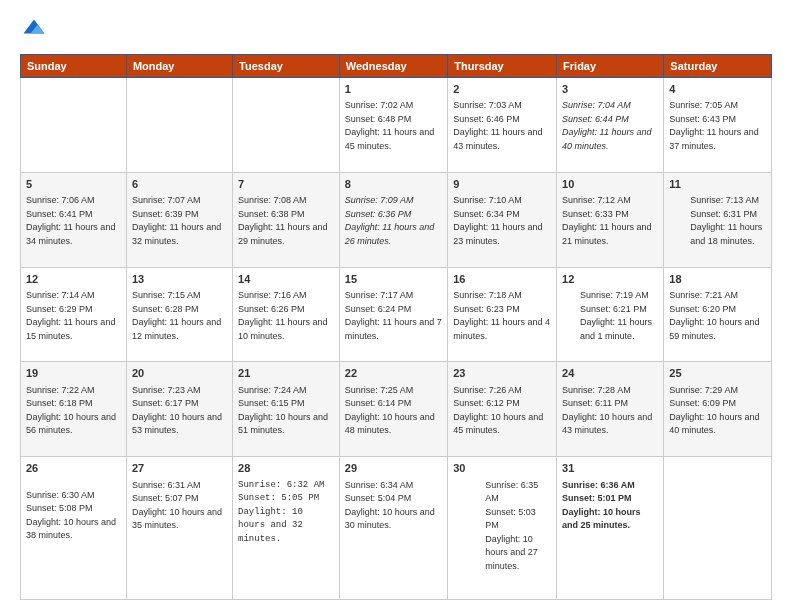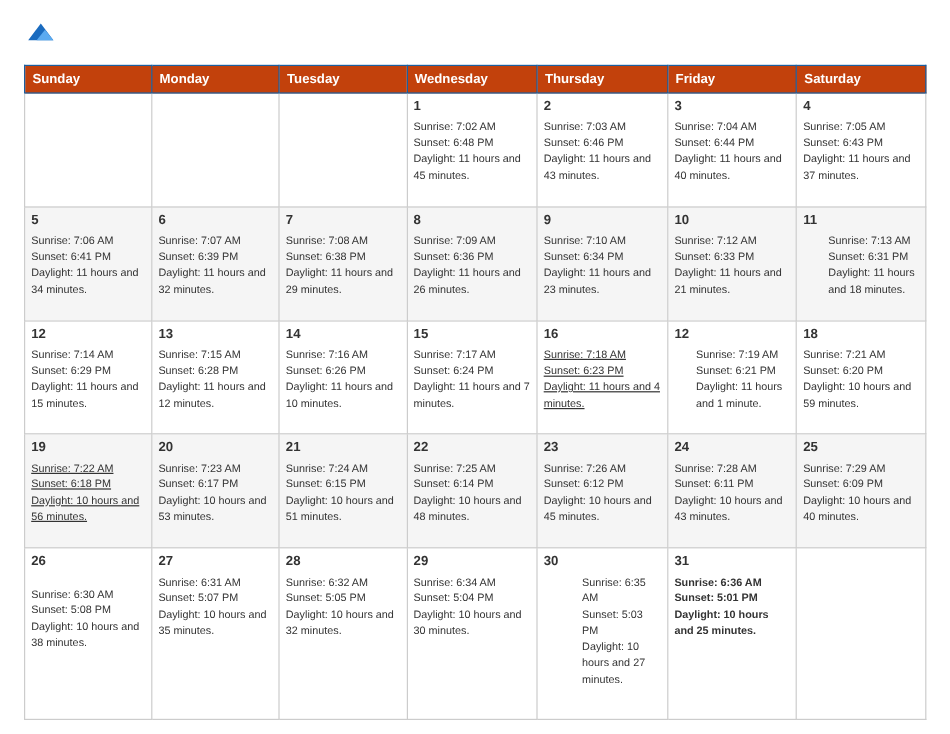--- a/index.html
+++ b/index.html
@@ -148,21 +148,21 @@
 Daylight: 11 hours and 45 minutes.</div>
           </td>
           <td>
             <span class="day-num">2</span>
             <div class="day-info" style="white-space: pre-line;">Sunrise: 7:03 AM
 Sunset: 6:46 PM
 Daylight: 11 hours and 43 minutes.</div>
           </td>
           <td>
             <span class="day-num">3</span>
-            <div class="day-info" style="white-space: pre-line;">Sunrise: 7:04 AM
+            <div class="day-info" style="white-space: pre-line; font-style: italic;">Sunrise: 7:04 AM
 Sunset: 6:44 PM
 Daylight: 11 hours and 40 minutes.</div>
           </td>
           <td>
             <span class="day-num">4</span>
             <div class="day-info" style="white-space: pre-line;">Sunrise: 7:05 AM
 Sunset: 6:43 PM
 Daylight: 11 hours and 37 minutes.</div>
           </td>
         </tr>
@@ -180,21 +180,21 @@
 Daylight: 11 hours and 32 minutes.</div>
           </td>
           <td>
             <span class="day-num">7</span>
             <div class="day-info" style="white-space: pre-line;">Sunrise: 7:08 AM
 Sunset: 6:38 PM
 Daylight: 11 hours and 29 minutes.</div>
           </td>
           <td>
             <span class="day-num">8</span>
-            <div class="day-info" style="white-space: pre-line;">Sunrise: 7:09 AM
+            <div class="day-info" style="white-space: pre-line; font-style: italic;">Sunrise: 7:09 AM
 Sunset: 6:36 PM
 Daylight: 11 hours and 26 minutes.</div>
           </td>
           <td>
             <span class="day-num">9</span>
             <div class="day-info" style="white-space: pre-line;">Sunrise: 7:10 AM
 Sunset: 6:34 PM
 Daylight: 11 hours and 23 minutes.</div>
           </td>
           <td>
@@ -230,41 +230,41 @@
 Daylight: 11 hours and 10 minutes.</div>
           </td>
           <td>
             <span class="day-num">15</span>
             <div class="day-info" style="white-space: pre-line;">Sunrise: 7:17 AM
 Sunset: 6:24 PM
 Daylight: 11 hours and 7 minutes.</div>
           </td>
           <td>
             <span class="day-num">16</span>
-            <div class="day-info" style="white-space: pre-line; text-decoration: underline;">Sunrise: 7:18 AM
+            <div class="day-info" style="white-space: pre-line;">Sunrise: 7:18 AM
 Sunset: 6:23 PM
 Daylight: 11 hours and 4 minutes.</div>
           </td>
           <td>
             <span class="day-num">12</span>
             <div class="day-info" style="white-space: pre-line; margin-left: 18px;">Sunrise: 7:19 AM
 Sunset: 6:21 PM
 Daylight: 11 hours and 1 minute.</div>
           </td>
           <td>
             <span class="day-num">18</span>
             <div class="day-info" style="white-space: pre-line;">Sunrise: 7:21 AM
 Sunset: 6:20 PM
 Daylight: 10 hours and 59 minutes.</div>
           </td>
         </tr>
         <tr>
           <td>
             <span class="day-num">19</span>
-            <div class="day-info" style="white-space: pre-line; text-decoration: underline;">Sunrise: 7:22 AM
+            <div class="day-info" style="white-space: pre-line;">Sunrise: 7:22 AM
 Sunset: 6:18 PM
 Daylight: 10 hours and 56 minutes.</div>
           </td>
           <td>
             <span class="day-num">20</span>
             <div class="day-info" style="white-space: pre-line;">Sunrise: 7:23 AM
 Sunset: 6:17 PM
 Daylight: 10 hours and 53 minutes.</div>
           </td>
           <td>
@@ -306,21 +306,21 @@
 Daylight: 10 hours and 38 minutes.</div>
           </td>
           <td>
             <span class="day-num">27</span>
             <div class="day-info" style="white-space: pre-line;">Sunrise: 6:31 AM
 Sunset: 5:07 PM
 Daylight: 10 hours and 35 minutes.</div>
           </td>
           <td>
             <span class="day-num">28</span>
-            <div class="day-info" style="white-space: pre-line;">Sunrise: 6:32 AM
+            <div class="day-info" style="white-space: pre-line; font-family: Liberation Mono, monospace;">Sunrise: 6:32 AM
 Sunset: 5:05 PM
 Daylight: 10 hours and 32 minutes.</div>
           </td>
           <td>
             <span class="day-num">29</span>
             <div class="day-info" style="white-space: pre-line;">Sunrise: 6:34 AM
 Sunset: 5:04 PM
 Daylight: 10 hours and 30 minutes.</div>
           </td>
           <td>

